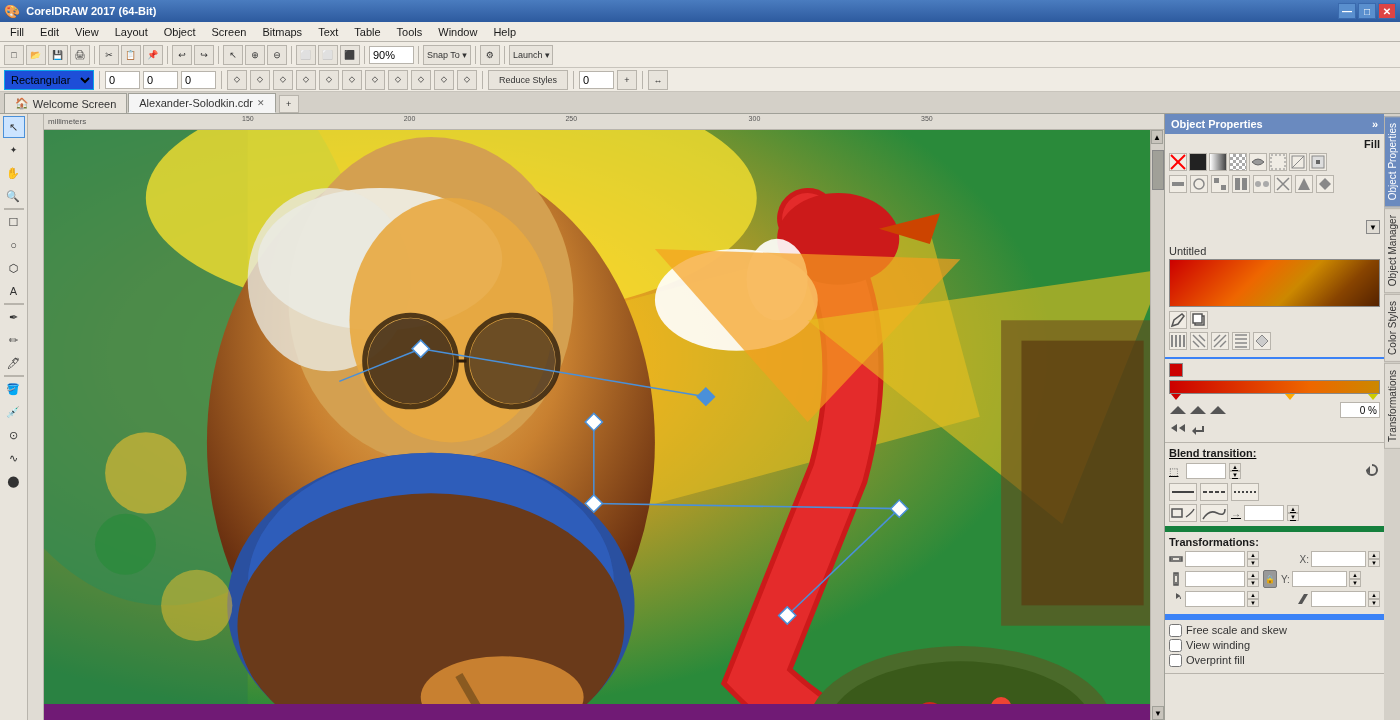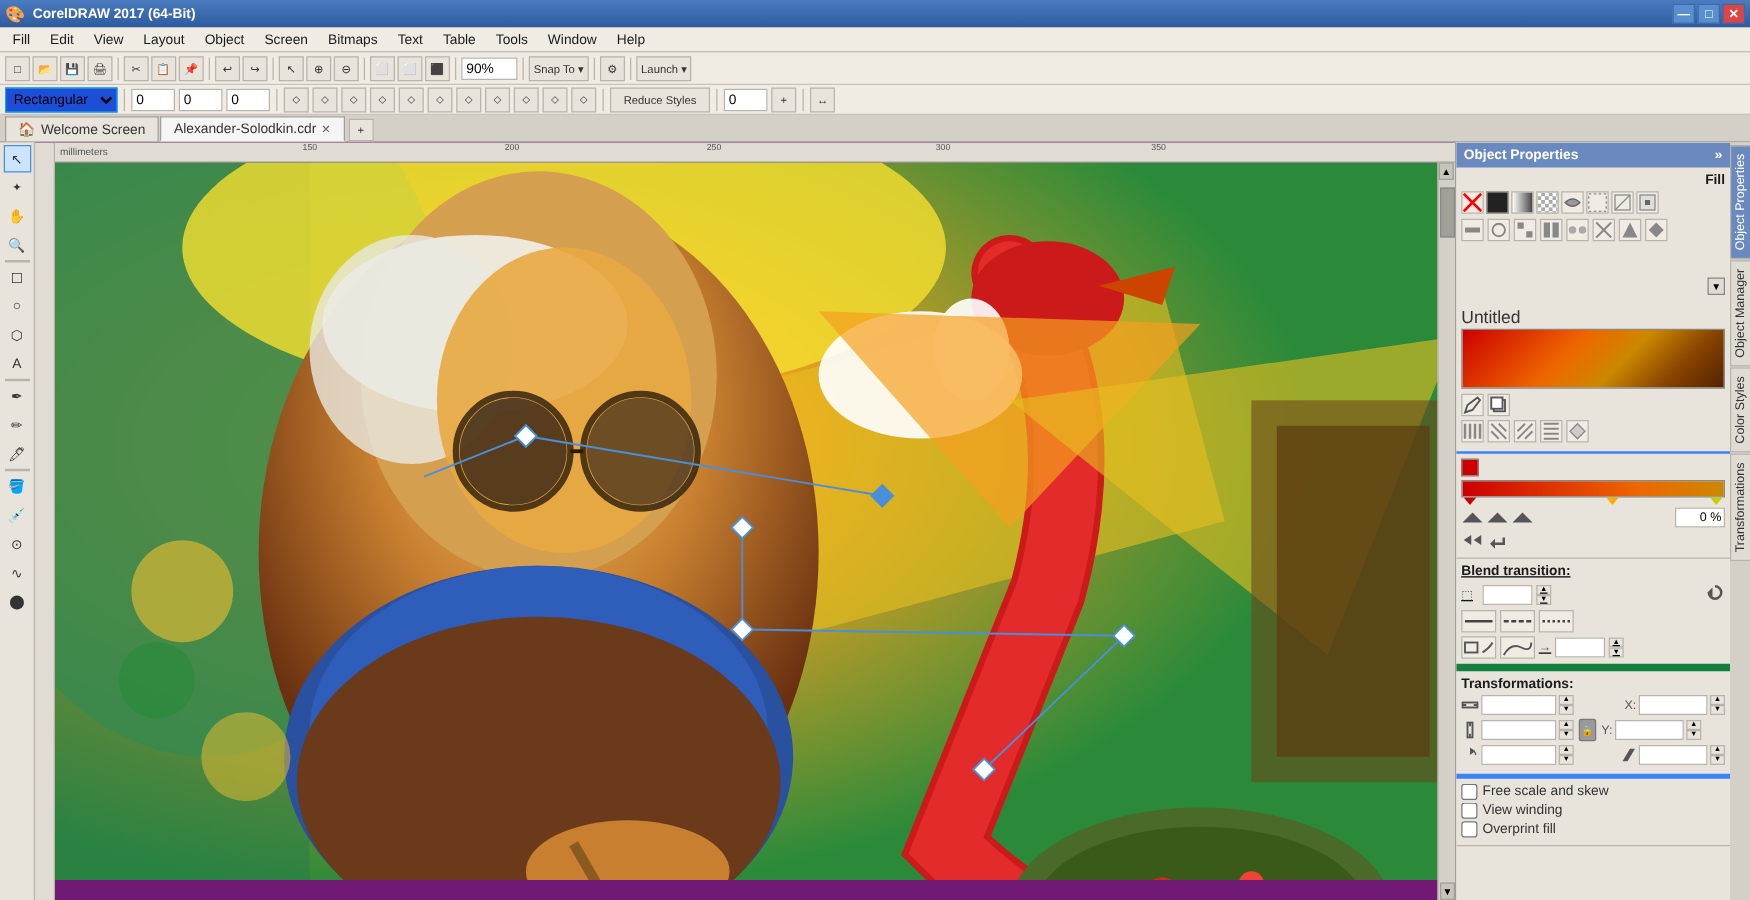--- a/index.html
+++ b/index.html
@@ -684,21 +684,21 @@
           </div>
           <div class="fill-icon-btn" style="width:18px;height:18px;">
             <svg width="16" height="16">
                 <path d="M8 2 L14 8 L8 14 L2 8 Z" fill="#888"></path>
               </svg>
           </div>
         </div>
 
         <div style="position:relative;margin-bottom:4px;">
           <div style="display:flex;align-items:center;justify-content:space-between;margin-bottom:2px;">
-            <span style="font-size:14px;color:#333;margin-top:48px;">Untitled</span>
+            <span style="font-size:11px;color:#333;margin-top:48px;">Untitled</span>
             <div style="width:14px;height:14px;border:1px solid #888;background:#e0dcd4;cursor:pointer;display:flex;align-items:center;justify-content:center;font-size:8px;">▼</div>
           </div>
           <div style="width:100%;height:48px;background:linear-gradient(135deg, #cc0000 0%, #dd3300 20%, #ee6600 40%, #cc8800 60%, #884400 80%, #552200 100%);border:1px solid #888;position:relative;">
           </div>
         </div>
 
         <div style="display:flex;gap:3px;margin-bottom:3px;align-items:center;">
           <div class="fill-icon-btn" style="width:18px;height:18px;">
             <svg width="16" height="16">
                 <path d="M2 14 L4 8 L12 2 L14 4 L8 12 Z" fill="none" stroke="#555" stroke-width="1.5"></path>
@@ -845,21 +845,21 @@
           </div>
           <div style="font-size:10px;color:#555;">→</div>
           <input class="blend-input" style="width: 40px;">
           <div style="display:flex;flex-direction:column;">
             <div class="spin-btn">▲</div>
             <div class="spin-btn">▼</div>
           </div>
         </div>
       </div>
 
-      <div id="transform-section" style="padding:4px;border-bottom:4px solid #3b82f6;">
+      <div id="transform-section" style="padding:4px;border-bottom:6px solid #3b82f6;">
         <div class="section-label">Transformations:</div>
 
         <div style="display:flex;align-items:center;gap:2px;margin-bottom:3px;">
           <svg width="14" height="14">
               <rect x="1" y="5" width="12" height="4" fill="none" stroke="#555" stroke-width="1.5"></rect>
               <line x1="1" y1="7" x2="4" y2="7" stroke="#555" stroke-width="1.5"></line>
               <line x1="10" y1="7" x2="13" y2="7" stroke="#555" stroke-width="1.5"></line>
             </svg>
           <input class="transform-input" style="width: 60px;">
           <div style="display:flex;flex-direction:column;">

